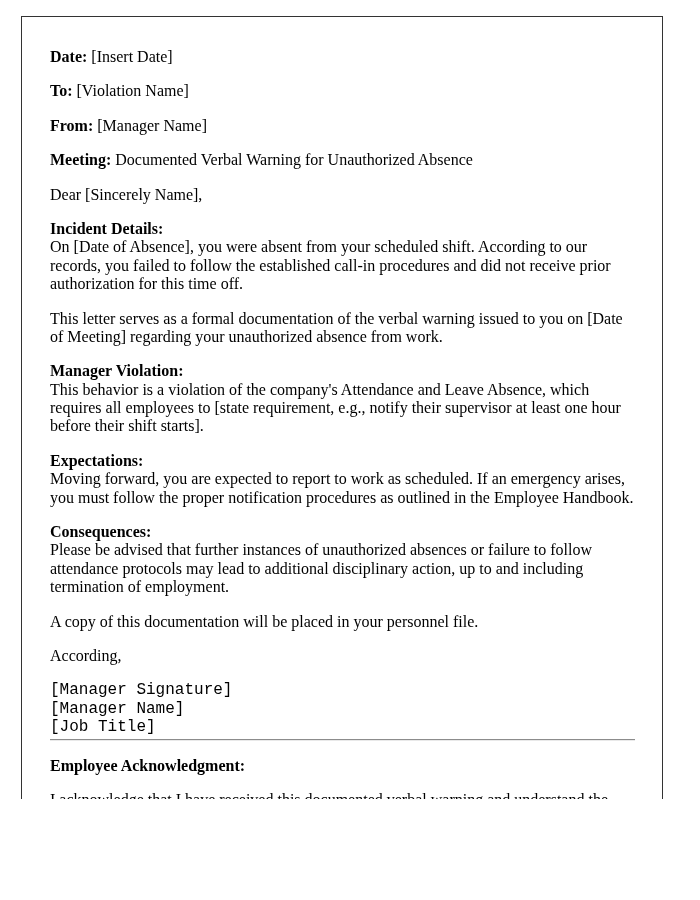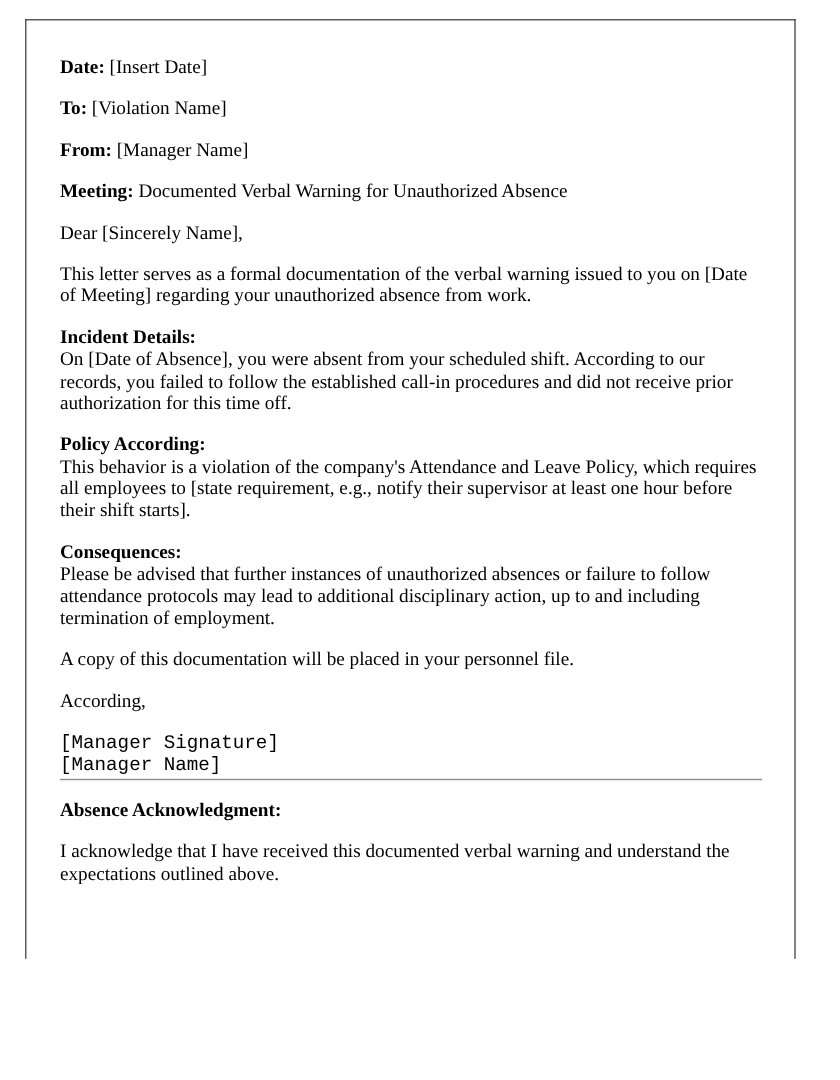--- a/index.html
+++ b/index.html
@@ -73,49 +73,54 @@
       <span>[Manager Name]</span>
     </p>
 
     <p>
       <strong>Meeting:</strong>
       <span>Documented Verbal Warning for Unauthorized Absence</span>
     </p>
 
     <p>Dear [Sincerely Name],</p>
 
-    <p>This letter serves as a formal documentation of the verbal warning issued to you on [Date of Meeting] regarding your unauthorized absence from work.</p>
-
     <p>
       <strong>Incident Details:</strong><br>
       <span>On [Date of Absence], you were absent from your scheduled shift. According to our records, you failed to follow the established call-in procedures and did not receive prior authorization for this time off.</span>
     </p>
 
+    <p>This letter serves as a formal documentation of the verbal warning issued to you on [Date of Meeting] regarding your unauthorized absence from work.</p>
+
     <p>
-      <strong>Policy According:</strong><br>
-      <span>This behavior is a violation of the company's Attendance and Leave Policy, which requires all employees to [state requirement, e.g., notify their supervisor at least one hour before their shift starts].</span>
+      <strong>Manager Violation:</strong><br>
+      <span>This behavior is a violation of the company's Attendance and Leave Absence, which requires all employees to [state requirement, e.g., notify their supervisor at least one hour before their shift starts].</span>
     </p>
 
+    <p>
+      <strong>Expectations:</strong><br>
+      <span>Moving forward, you are expected to report to work as scheduled. If an emergency arises, you must follow the proper notification procedures as outlined in the Employee Handbook.</span>
+    </p>
 
     <p>
       <strong>Consequences:</strong><br>
       <span>Please be advised that further instances of unauthorized absences or failure to follow attendance protocols may lead to additional disciplinary action, up to and including termination of employment.</span>
     </p>
 
     <p>A copy of this documentation will be placed in your personnel file.</p>
 
     <p>According,</p>
 
     <p class="signature">
       <span class="sig-line">[Manager Signature]</span>
       <span class="sig-line">[Manager Name]</span>
+      <span class="sig-line">[Job Title]</span>
     </p>
 
     <hr class="divider">
 
     <p>
-      <strong>Absence Acknowledgment:</strong>
+      <strong>Employee Acknowledgment:</strong>
     </p>
 
     <p>I acknowledge that I have received this documented verbal warning and understand the expectations outlined above.</p>
 
   </div>
 </div>
 
 </body></html>

